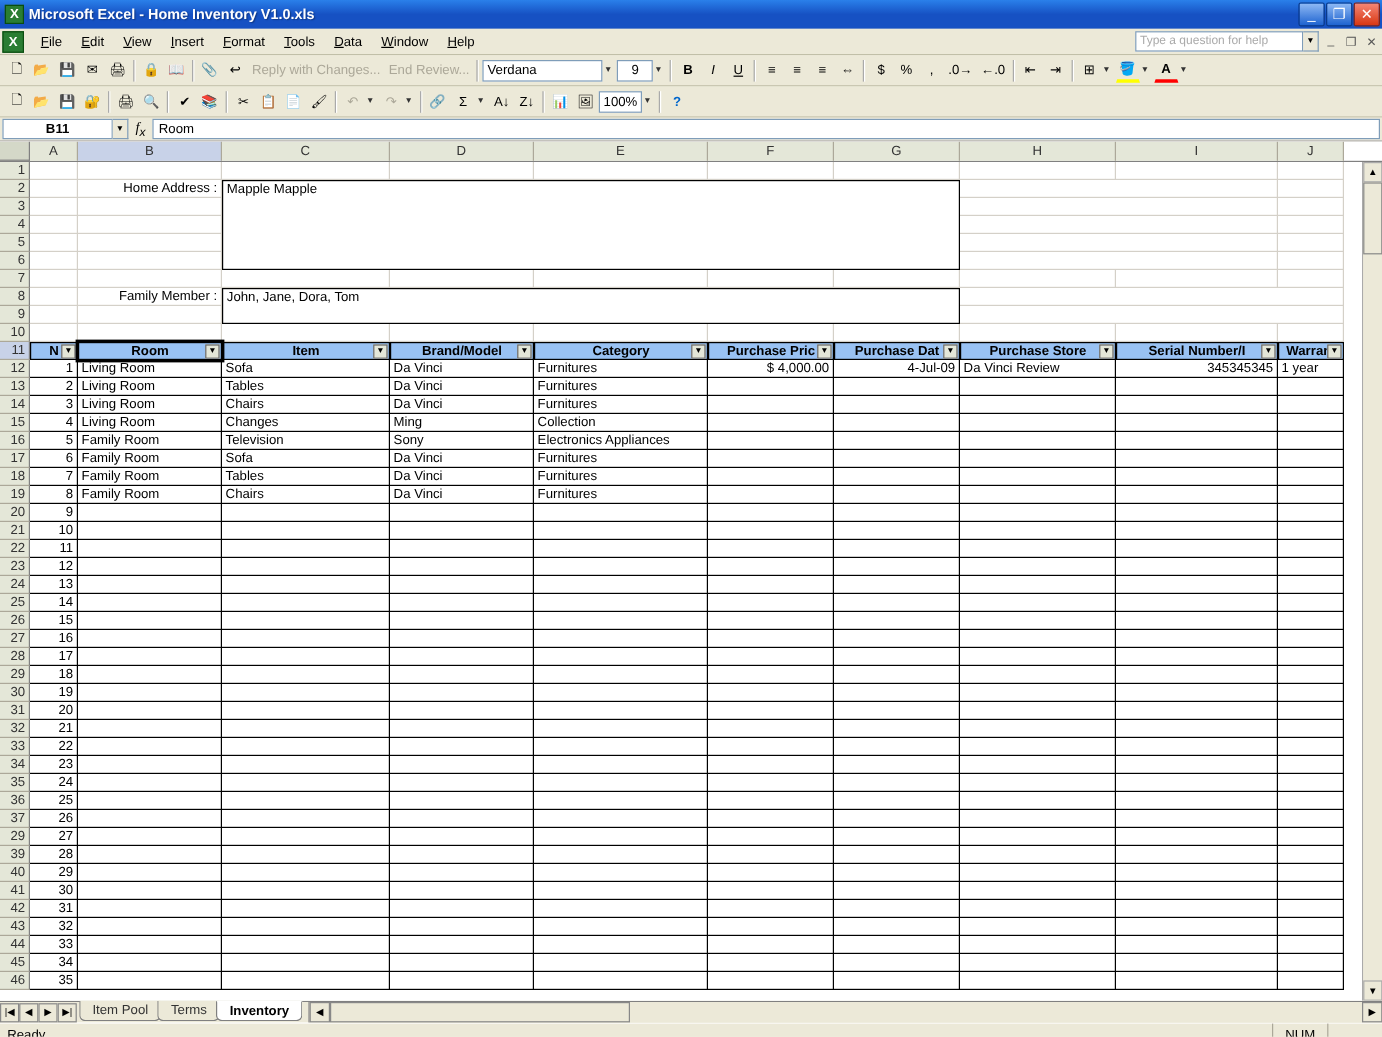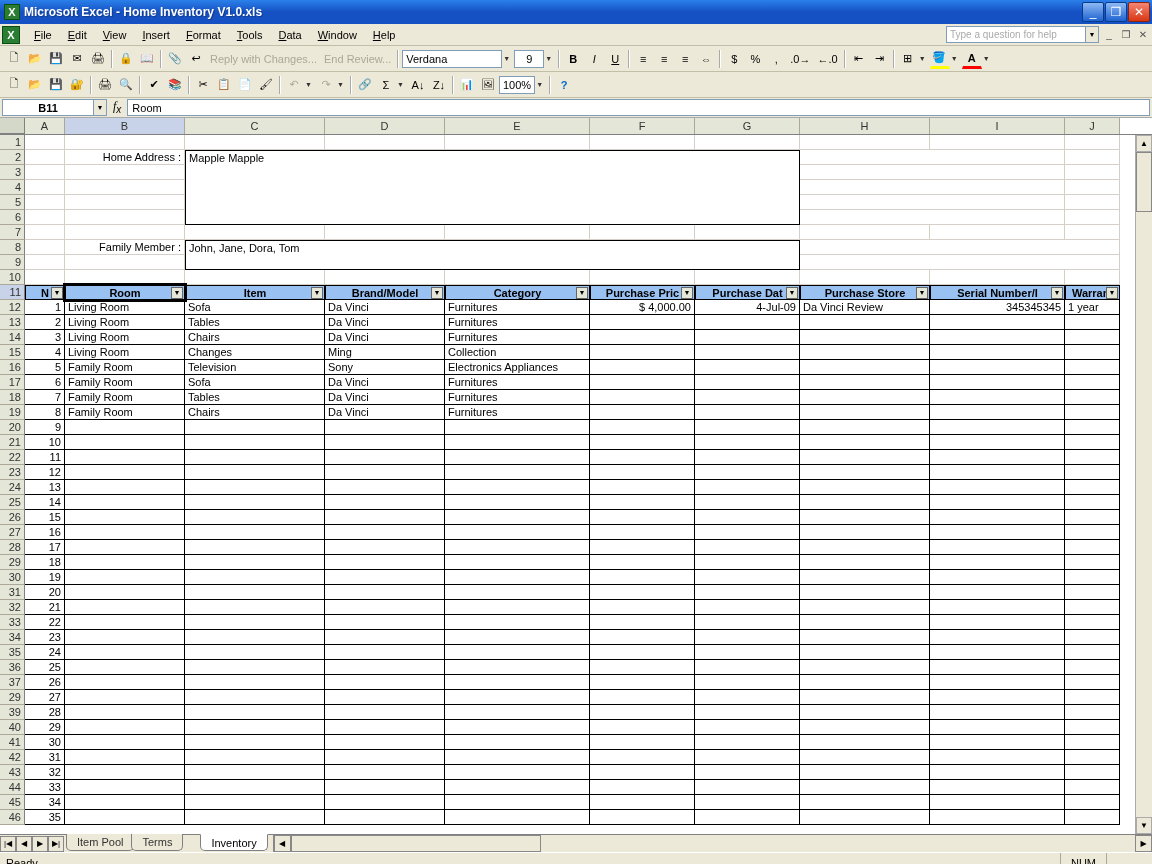--- a/index.html
+++ b/index.html
@@ -55,21 +55,21 @@
 .vscroll { position:absolute; right:0; top:17px; bottom:0; width:17px; background:#ece9d8; border-left:1px solid #aaa;}
 .vscroll .arrow { height:17px; background:#ece9d8; border:1px solid #aaa; display:flex;align-items:center;justify-content:center;font-size:8px;}
 .vscroll .track { position:absolute; top:17px; bottom:17px; left:0; right:0; background:#ece9d8;}
 .vscroll .thumb { position:absolute; top:0; left:0; right:0; height:60px; background:#ece9d8; border:1px solid #888;}
 .vscroll .arrow.down{position:absolute;bottom:0;left:0;right:0;}
 
 .tabs-row { height:18px; display:flex; align-items:center; background:#ece9d8; border-top:1px solid #808080;}
 .tabnav { width:16px; height:16px; border:1px solid #888; background:#ece9d8; display:flex;align-items:center;justify-content:center; font-size:8px;}
 .sheettab { height:17px; padding:2px 10px 0; background:#fff; border:1px solid #808080; border-top:none; border-radius:0 0 5px 5px; margin-right:-3px; font-size:11px; position:relative; top:-1px;}
 .sheettab.inactive { background:#ece9d8; color:#333;}
-.sheettab.active { font-weight:normal; z-index:2; border-top:1px solid #fff;margin-left:20px;}
+.sheettab.active { font-weight:bold; z-index:2; border-top:1px solid #fff;}
 .hscroll { flex:1; height:17px; margin-left:8px; background:#ece9d8; display:flex; border-left:1px solid #888;}
 .hscroll .harrow{width:17px;border:1px solid #888;display:flex;align-items:center;justify-content:center;font-size:8px;}
 .hscroll .htrack{flex:1;background:#ece9d8;position:relative;}
 .hscroll .hthumb{position:absolute;left:0;top:0;bottom:0;width:250px;background:#ece9d8;border:1px solid #888;}
 
 .statusbar { height:20px; background:#ece9d8; border-top:1px solid #fff; display:flex;align-items:center; padding:0 6px; font-size:11px;}
 .statusbar .flex{flex:1;}
 .statusbar .section{border-left:1px solid #aca899;padding:0 10px;height:100%;display:flex;align-items:center;min-width:40px;}
 </style>
 </head>

